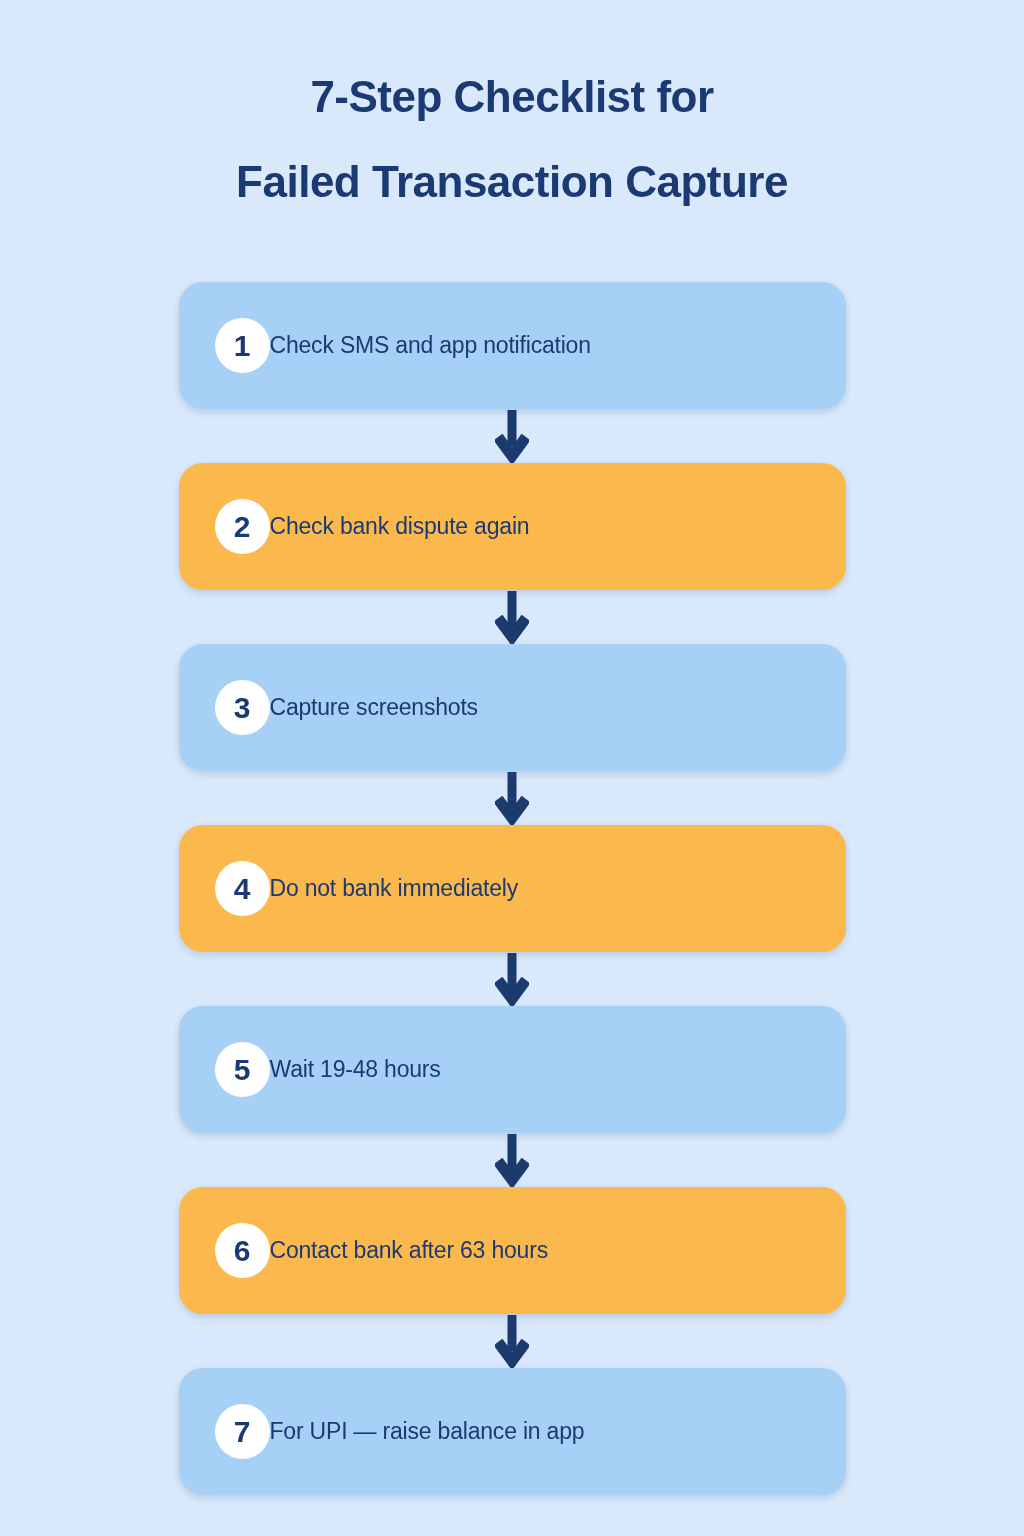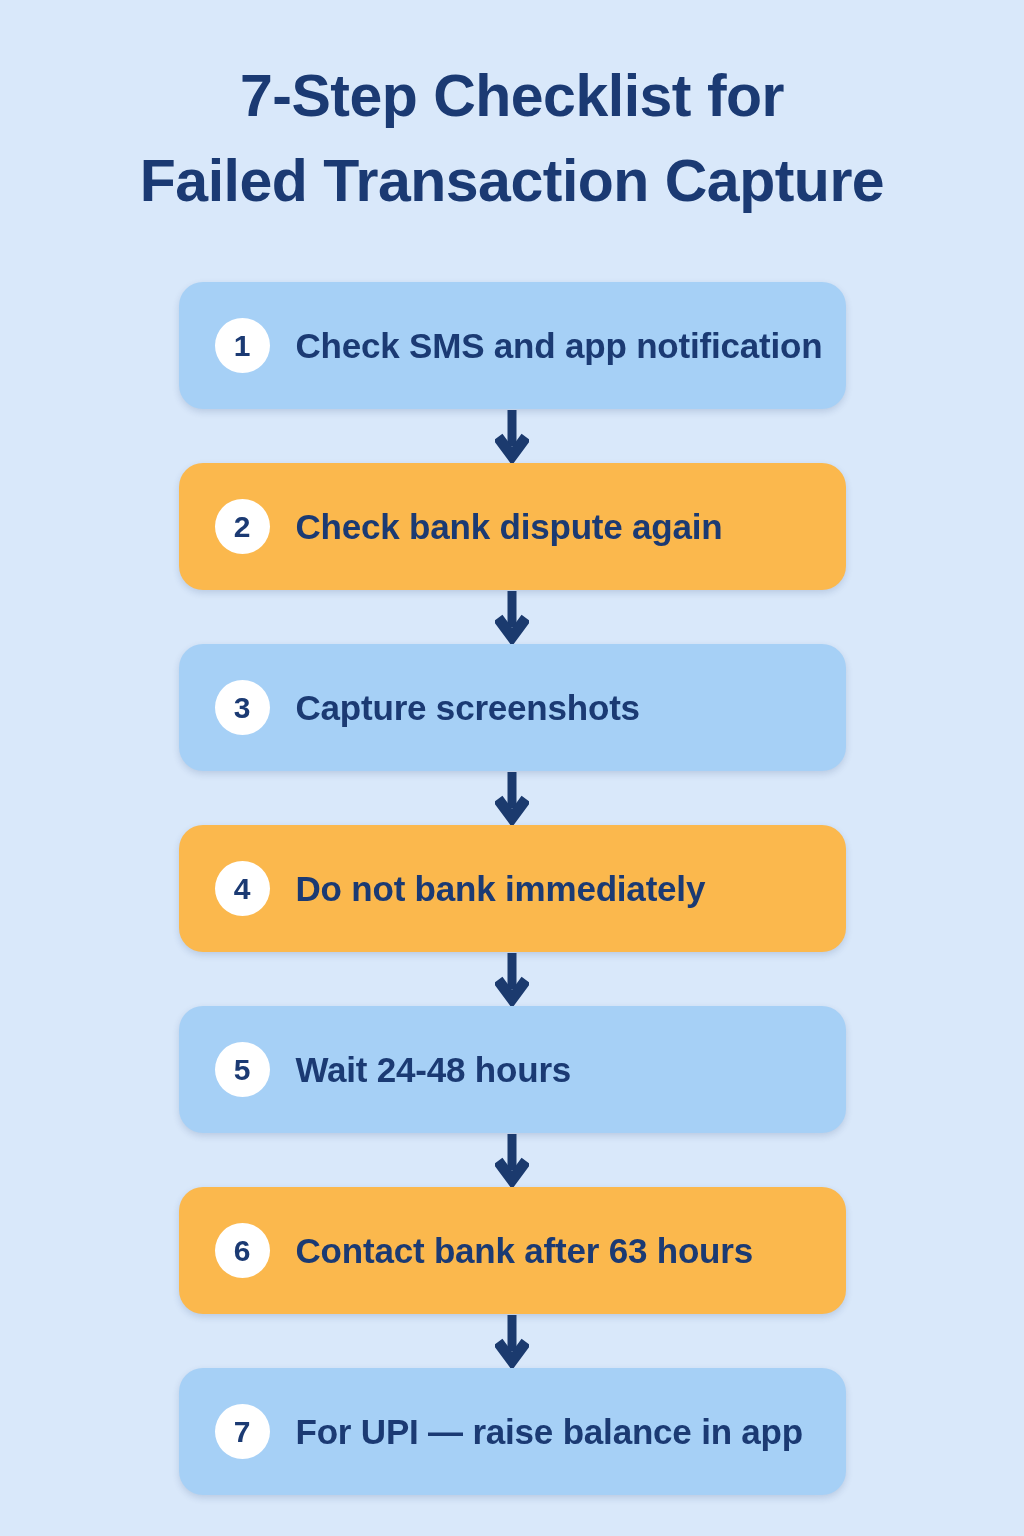--- a/index.html
+++ b/index.html
@@ -21,21 +21,21 @@
     width:1024px;
     height:1536px;
     display:flex;
     flex-direction:column;
     align-items:center;
   }
   .title{
     margin-top:54px;
     text-align:center;
     color:var(--navy);
-    font-size:59px;
+    font-size:44px;
     line-height:85px;
     font-weight:bold;
     letter-spacing:-0.5px;
   }
   .flow{
     margin-top:58px;
     display:flex;
     flex-direction:column;
     align-items:center;
   }
@@ -57,24 +57,23 @@
     background:var(--circle);
     color:var(--navy);
     font-size:30px;
     font-weight:bold;
     display:flex;
     align-items:center;
     justify-content:center;
     flex:0 0 auto;
   }
   .label{
-    margin-left:26px;
     color:var(--navy);
-    font-size:35px;
-    font-weight:bold;
+    font-size:23px;
+    font-weight:normal;
     letter-spacing:-0.2px;
   }
   .arrow-wrap{
     height:54px;
     display:flex;
     align-items:center;
     justify-content:center;
   }
   .arrow{display:block;}
   .arrow path{stroke:var(--arrow);}
@@ -123,21 +122,21 @@
     <span class="label">Do not bank immediately</span>
   </div>
       <div class="arrow-wrap">
     <svg class="arrow" width="34" height="54" viewBox="0 0 34 54" fill="none">
       <path d="M17 1 L17 37" stroke-width="9" stroke-linecap="butt"></path>
       <path d="M3 28 L17 47 L31 28" stroke-width="11" fill="none" stroke-linejoin="miter" stroke-linecap="butt"></path>
     </svg>
   </div>
       <div class="step blue">
     <span class="num">5</span>
-    <span class="label">Wait 24-48 hours</span>
+    <span class="label">Wait 19-48 hours</span>
   </div>
       <div class="arrow-wrap">
     <svg class="arrow" width="34" height="54" viewBox="0 0 34 54" fill="none">
       <path d="M17 1 L17 37" stroke-width="9" stroke-linecap="butt"></path>
       <path d="M3 28 L17 47 L31 28" stroke-width="11" fill="none" stroke-linejoin="miter" stroke-linecap="butt"></path>
     </svg>
   </div>
       <div class="step orange">
     <span class="num">6</span>
     <span class="label">Contact bank after 63 hours</span>

